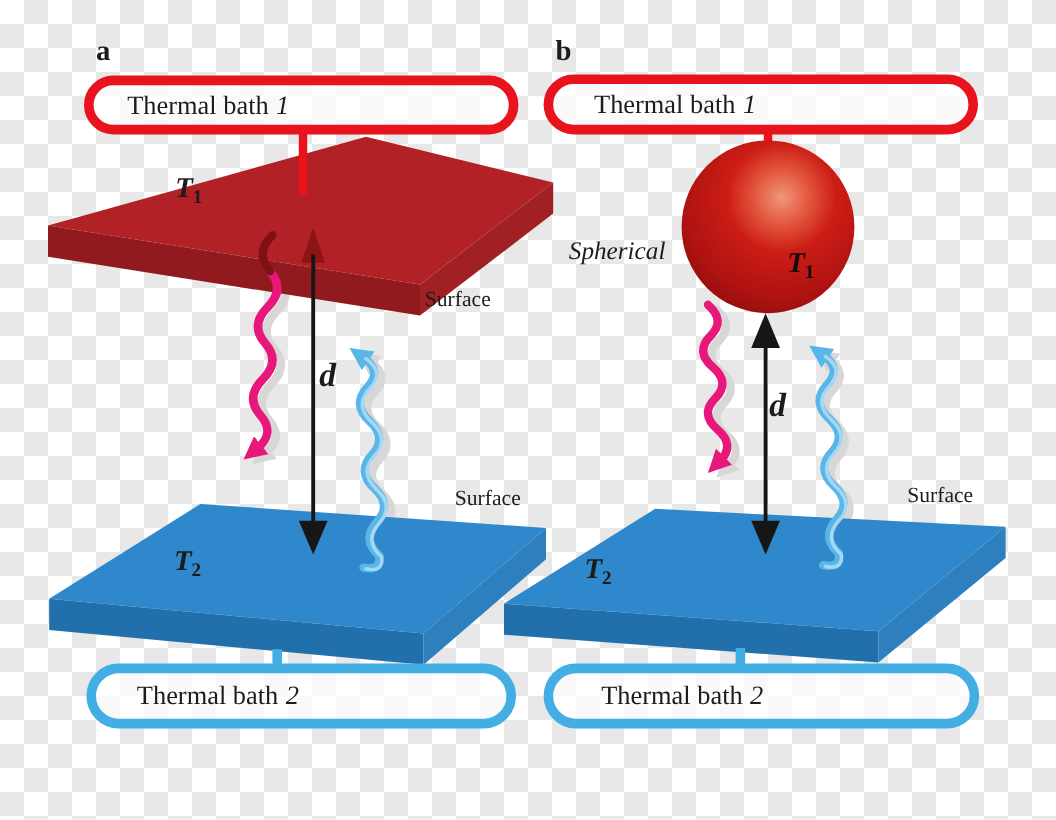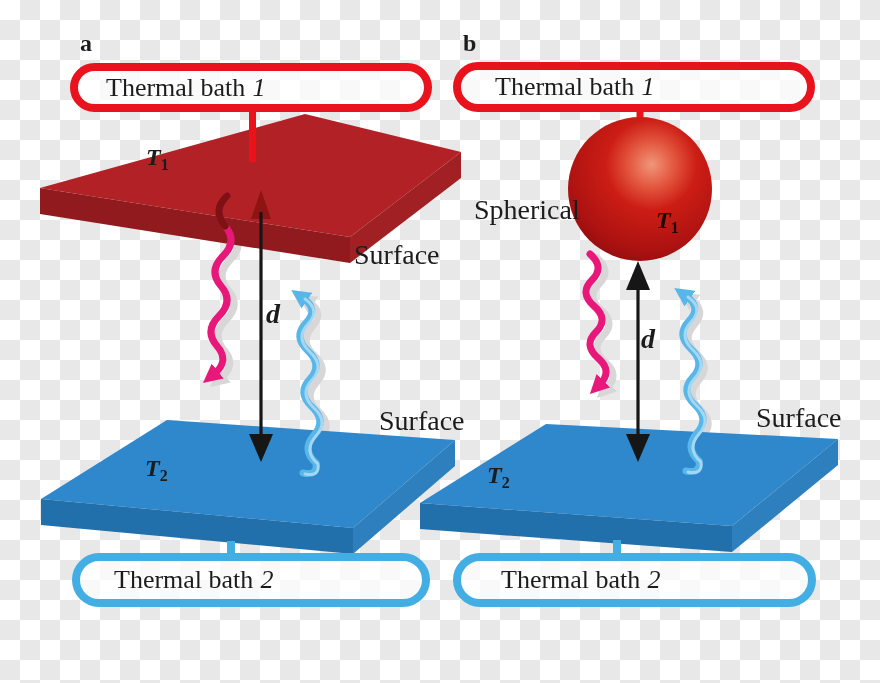--- a/index.html
+++ b/index.html
@@ -11,32 +11,32 @@
     background-size:40px 40px;
     font-family:"Liberation Serif","DejaVu Serif",serif;
     color:#1c1c1c;
   }
   #shapes{position:absolute;left:0;top:0;}
   .abs{position:absolute;white-space:nowrap;}
   .panel-label{font-weight:bold;font-size:24px;}
   .bath{
     position:absolute;box-sizing:border-box;
     border-radius:28px;background:rgba(255,255,255,0.72);
-    display:flex;align-items:center;font-size:26px;
+    display:flex;align-items:center;font-size:22px;
   }
   .bath-hot{border:8px solid #e8131c;}
   .bath-cold{border:8px solid #42aee4;text-align:right;}
   .bath-text{padding-left:28px;}
   .bath-num{font-style:italic;margin-left:0.28em;}
   .temp{font-size:24px;text-align:center;}
   .temp .sym{font-weight:bold;font-style:italic;}
   .temp .sub{font-weight:bold;font-size:16px;vertical-align:-5px;}
-  .surface{font-size:28px;}
+  .surface{font-size:18px;}
   .gap{font-size:28px;font-weight:bold;font-style:italic;}
-  .np-label{font-size:28px;line-height:27px;white-space:nowrap;}
+  .np-label{font-size:21px;line-height:27px;white-space:nowrap;font-style:italic;}
 </style>
 </head>
 <body>
 
 <div id="canvas">
 
   <svg id="shapes" width="880" height="683" viewBox="0 0 880 683">
     <defs>
       <radialGradient id="sphereGrad" cx="0.58" cy="0.33" r="0.75">
         <stop offset="0" stop-color="#f0967a"></stop>

